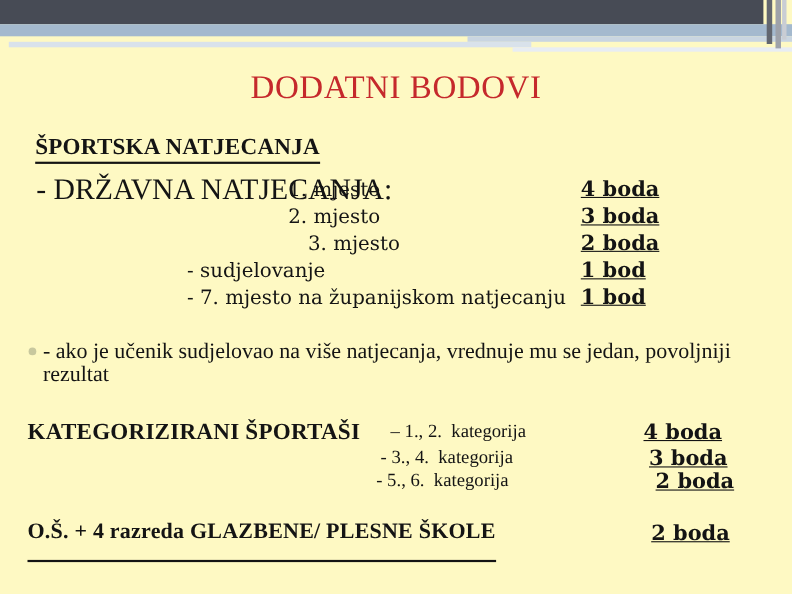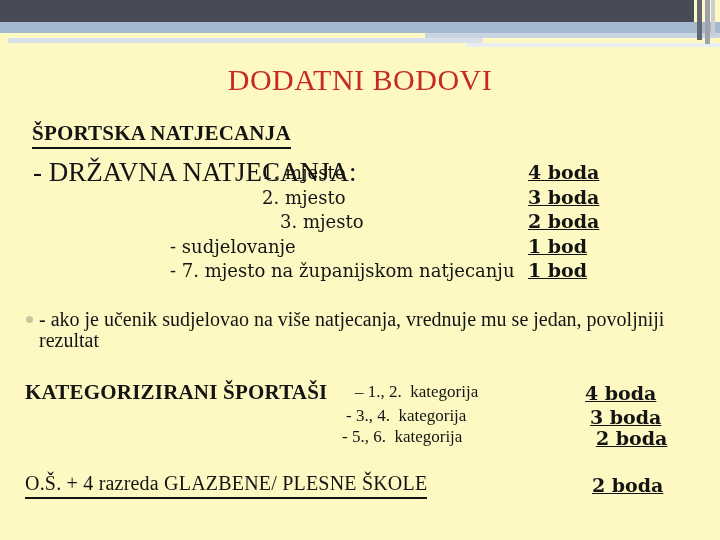--- a/index.html
+++ b/index.html
@@ -33,22 +33,22 @@
   .b1{left:528px;top:160px}.b2{left:528px;top:185px}.b3{left:528px;top:209px}
   .b4{left:528px;top:234px}.b5{left:528px;top:258px}
   .bullet-dot{position:absolute;left:26px;top:316px;width:7px;height:7px;border-radius:50%;background:#c8c89e;}
   .note-line{position:absolute;left:39px;font-size:20px;line-height:21px;white-space:pre;}
   .n1{top:309px}.n2{top:330px}
   .s2head{position:absolute;left:25px;top:380px;font-size:21px;font-weight:bold;letter-spacing:.2px;}
   .cat{position:absolute;font-size:17px;line-height:22px;white-space:pre;text-align:center;}
   .c1{left:355px;top:381px}.c2{left:346px;top:405px}.c3{left:342px;top:426px}
   .cb1{left:585px;top:381px}.cb2{left:590px;top:405px}.cb3{left:596px;top:426px}
   .s3head{
-    position:absolute;left:25px;top:472px;font-size:20px;font-weight:normal;
-    border-bottom:2px solid #141414;padding-bottom:2px;letter-spacing:.2px;
+    position:absolute;left:25px;top:472px;font-size:20px;font-weight:bold;
+    border-bottom:2px solid #141414;padding-bottom:14px;letter-spacing:.2px;
   }
   .sb{left:592px;top:473px}
 </style>
 </head>
 <body>
 
 <div class="slide">
 
   <div class="hdr-dark"></div>
   <div class="hdr-blue"></div>

